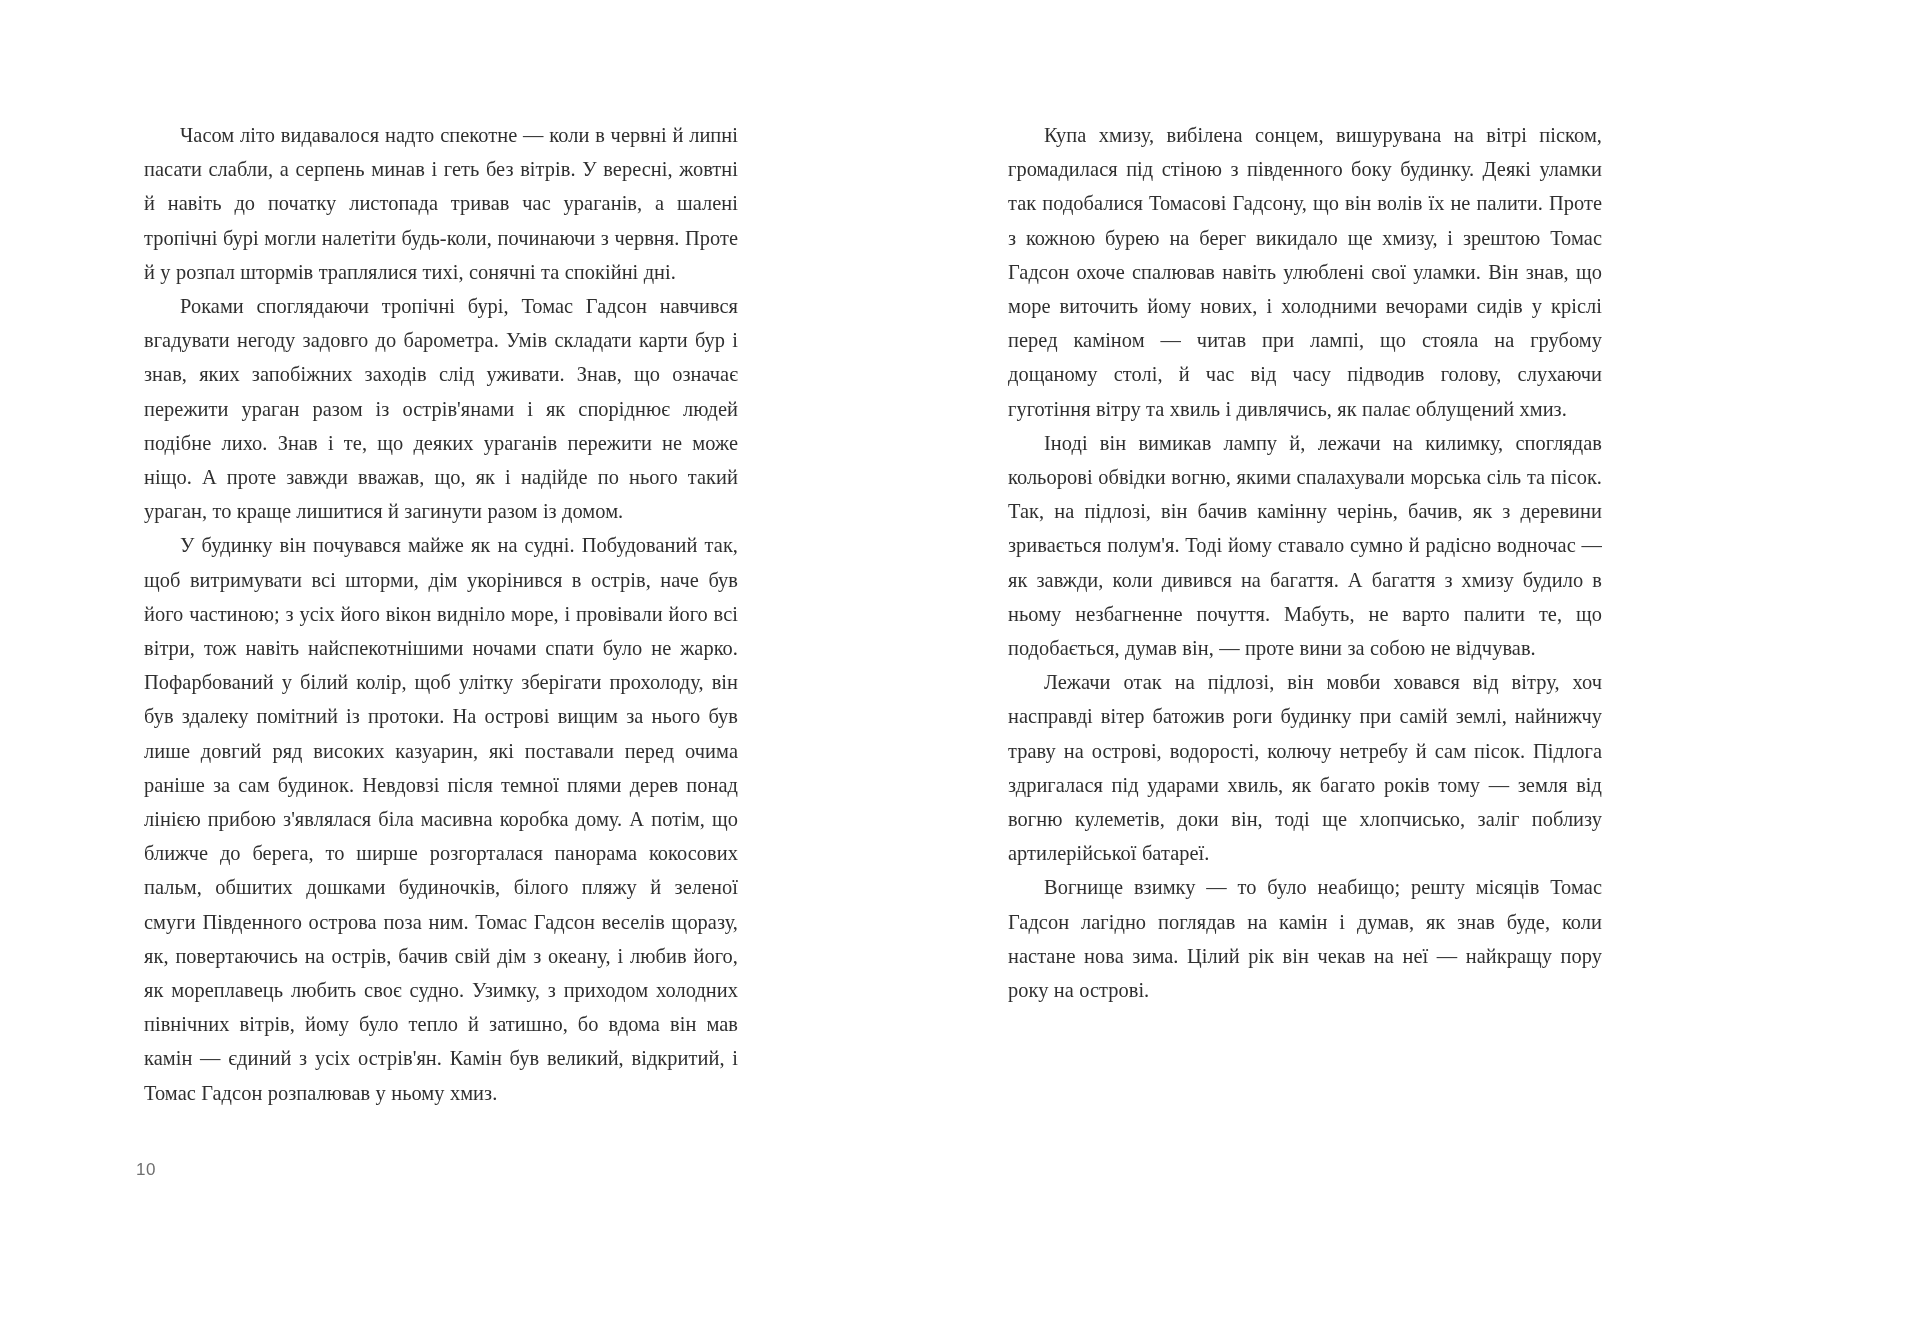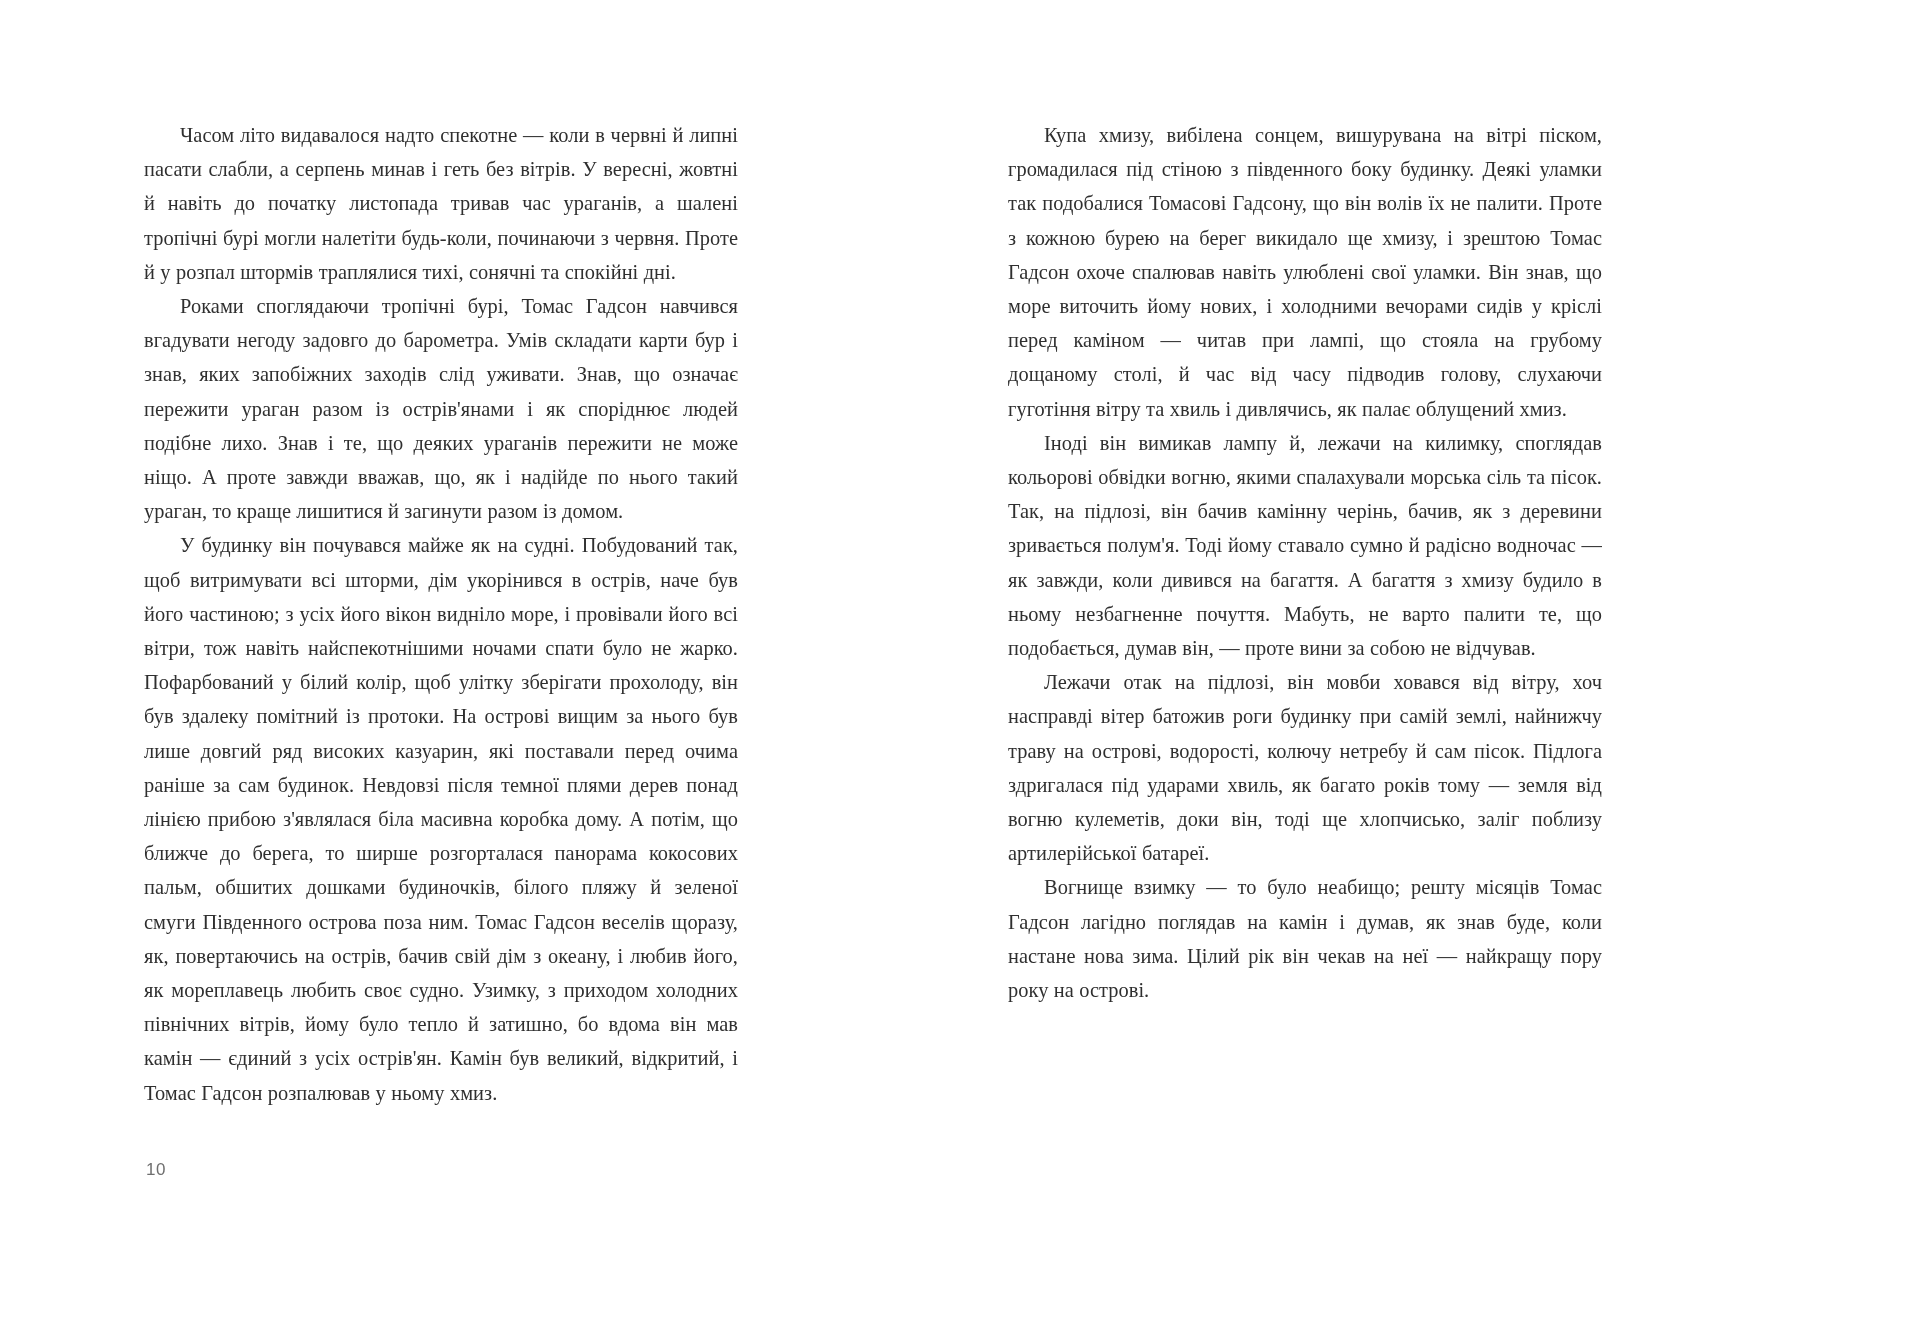--- a/index.html
+++ b/index.html
@@ -45,21 +45,21 @@
     font-size: 20.4px;
     line-height: 34.2px;
     letter-spacing: 0.05px;
     color: #2f2f2f;
     word-spacing: 0.2px;
     -webkit-hyphens: manual;
     hyphens: manual;
   }
   .folio {
     position: absolute;
-    left: 146px;
+    left: 136px;
     top: 1160px;
     font-size: 17px;
     color: #6f6f6f;
     letter-spacing: 0.5px;
     font-family: "Liberation Sans", sans-serif;
   }
 </style>
 </head>
 <body>
 

